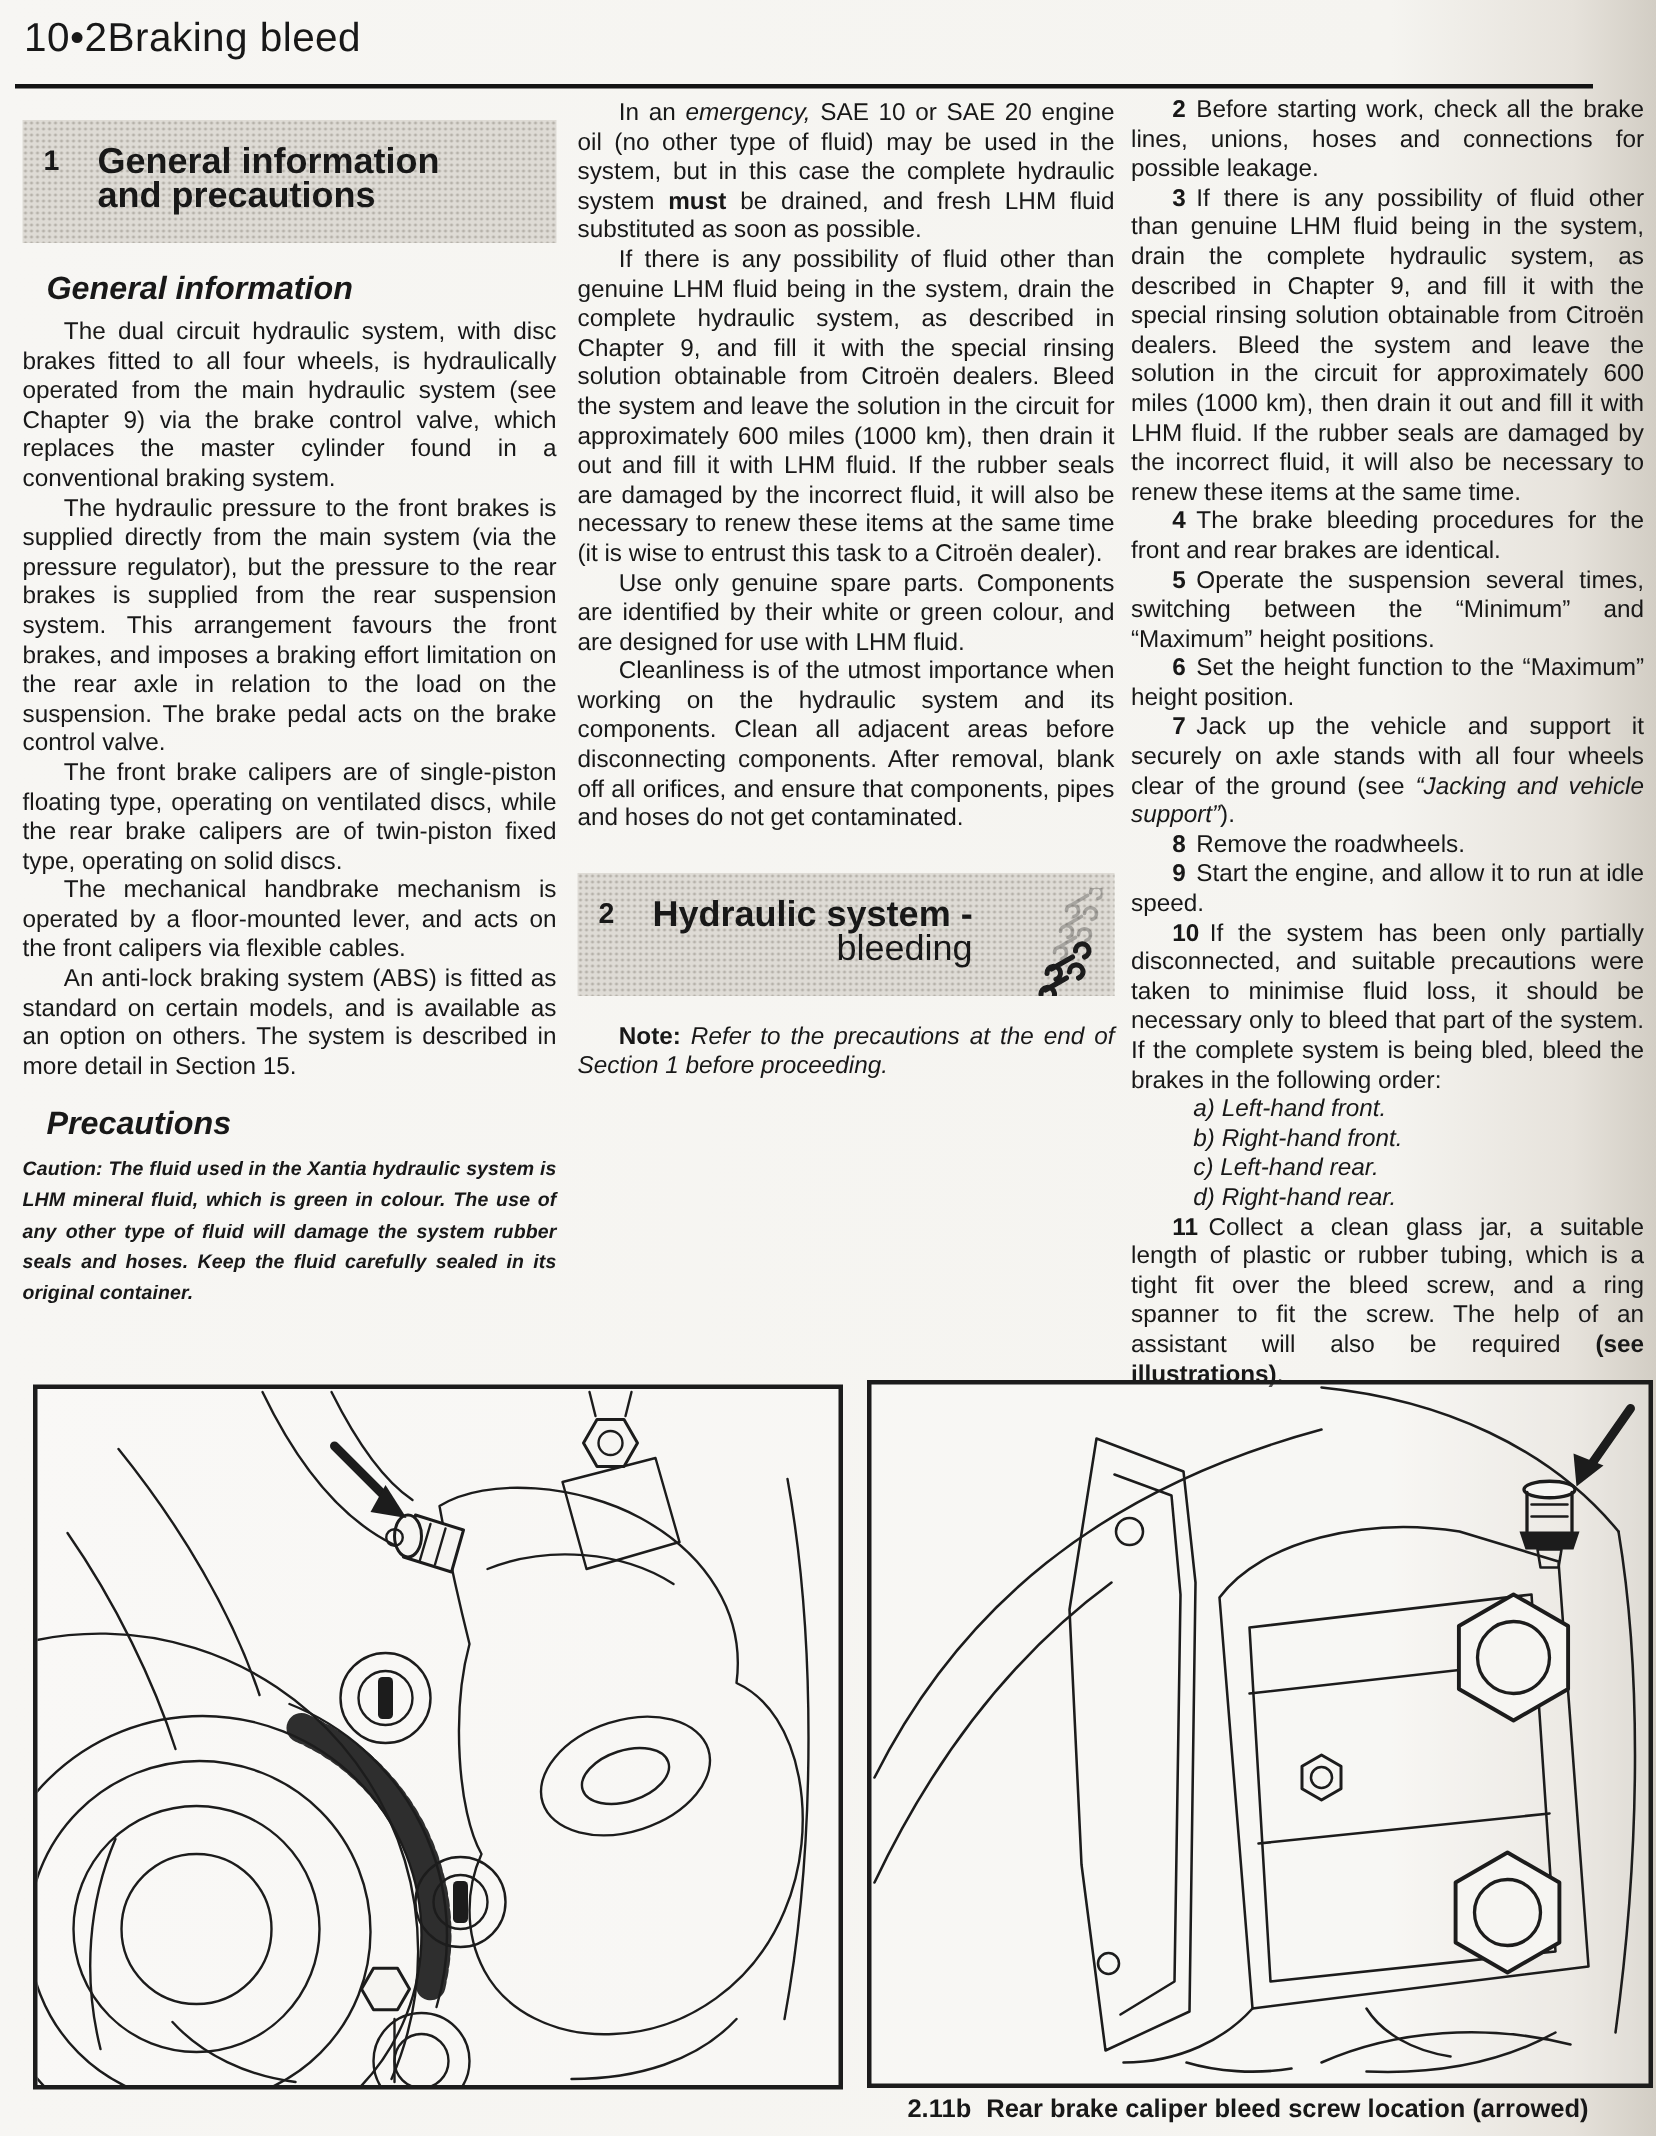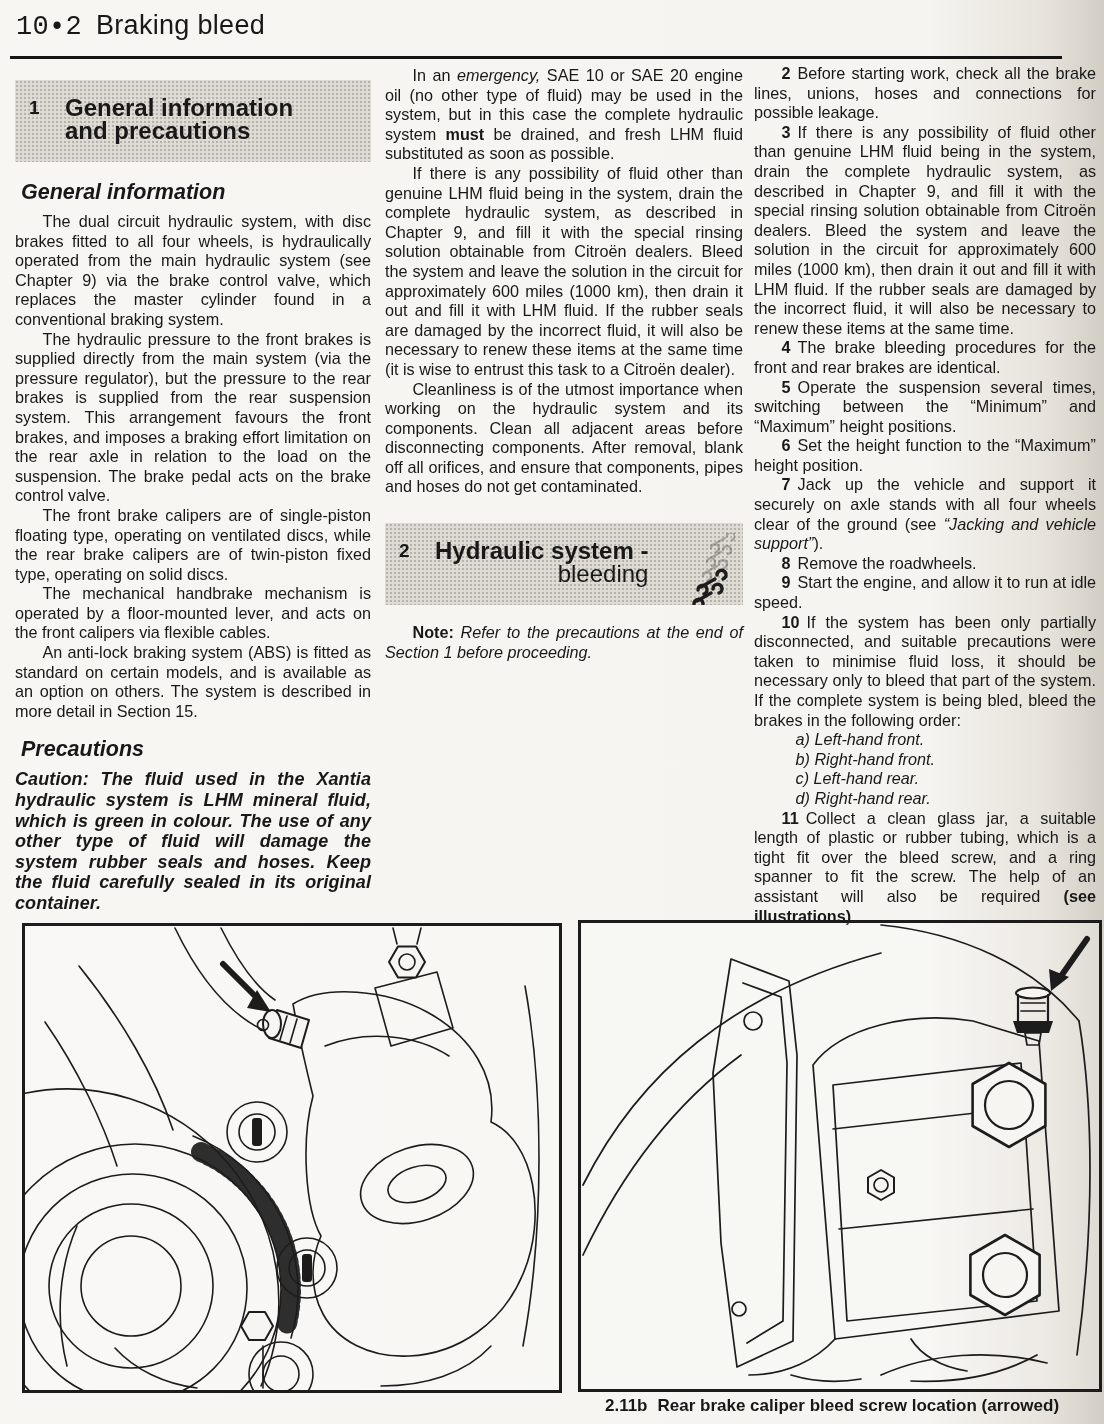--- a/index.html
+++ b/index.html
@@ -3,48 +3,48 @@
 <meta charset="utf-8">
 <style>
   html,body{margin:0;padding:0;}
   body{width:1104px;height:1424px;background:#e8e6e2;}
   .page{
     position:relative;width:1104px;height:1424px;overflow:hidden;
     background:linear-gradient(90deg,#f7f6f3 0%,#f5f4f0 84%,#e6e2db 95%,#d2cdc4 100%);
     font-family:"Liberation Sans",sans-serif;color:#181818;
   }
   .hdr{position:absolute;left:16px;top:10px;font-size:27px;letter-spacing:.3px;}
-  .hdr .pref{margin-right:14px;font-family:Liberation Mono, monospace;}
+  .hdr .pref{}
   .rule{position:absolute;left:10px;top:56px;width:1052px;height:3px;background:#141414;}
   .col{position:absolute;font-size:16.2px;line-height:19.6px;text-align:justify;}
   .col1{left:15px;top:80px;width:356px;}
   .col2{left:385px;top:66px;width:358px;}
   .col3{left:754px;top:64px;width:342px;}
   .col p{margin:0;text-indent:1.7em;}
   .h-ital{font-style:italic;font-weight:bold;font-size:21.5px;line-height:24px;
-          margin:16px 6px 8px;text-indent:0 !important;text-align:left;}
+          margin:16px 16px 8px;text-indent:0 !important;text-align:left;}
   .secbox{
     background-color:#dedbd5;
     background-image:radial-gradient(circle,#b6b2aa 0.9px,rgba(0,0,0,0) 1.15px);
     background-size:4px 4px;
     padding:16px 12px 20px 14px;display:flex;align-items:flex-start;
     margin:0 0 18px;position:relative;text-align:left;
   }
   .secbox.s2{margin:26px 0 18px;}
   .secbox .num{font-weight:bold;font-size:19px;width:36px;flex:none;line-height:23px;}
   .secbox .ttl{font-weight:bold;font-size:24px;line-height:23px;padding-right:56px;}
   .secbox .ttl .l2{display:block;font-weight:400;text-align:right;}
   .secbox .spanners{position:absolute;right:8px;top:10px;}
   .step{text-indent:0;}
   .step b.n{margin-right:7px;}
   .note-p{text-indent:0;}
   .note-p i{font-style:italic;}
   .order{font-style:italic;text-indent:0;padding-left:14px;}
   .caution{font-weight:bold;font-style:italic;text-indent:0 !important;
-           font-size:18px;line-height:20.6px;letter-spacing:.1px;}
+           font-size:13px;line-height:20.6px;letter-spacing:.1px;}
   .fig{position:absolute;border:3px solid #1c1c1c;background:rgba(255,255,255,0.25);}
   .figL{left:22px;top:923px;width:534px;height:464px;}
   .figR{left:578px;top:920px;width:518px;height:466px;}
   .cap{position:absolute;top:1396px;font-weight:bold;font-size:17px;text-align:center;white-space:nowrap;}
   .capL{left:22px;width:538px;margin-top:44px;}
   .capR{left:560px;width:544px;}
   .cap .lbl{margin-right:10px;}
   svg{display:block;}
 </style>
 </head>
@@ -68,20 +68,21 @@
     <p>The front brake calipers are of single-piston floating type, operating on ventilated discs, while the rear brake calipers are of twin-piston fixed type, operating on solid discs.</p>
     <p>The mechanical handbrake mechanism is operated by a floor-mounted lever, and acts on the front calipers via flexible cables.</p>
     <p>An anti-lock braking system (ABS) is fitted as standard on certain models, and is available as an option on others. The system is described in more detail in Section 15.</p>
     <div class="h-ital">Precautions</div>
     <p class="caution">Caution: The fluid used in the Xantia hydraulic system is LHM mineral fluid, which is green in colour. The use of any other type of fluid will damage the system rubber seals and hoses. Keep the fluid carefully sealed in its original container.</p>
   </div>
 
   <div class="col col2">
     <p><span>In an </span><i>emergency,</i><span> SAE 10 or SAE 20 engine oil (no other type of fluid) may be used in the system, but in this case the complete hydraulic system </span><b>must</b><span> be drained, and fresh LHM fluid substituted as soon as possible.</span></p>
     <p>If there is any possibility of fluid other than genuine LHM fluid being in the system, drain the complete hydraulic system, as described in Chapter 9, and fill it with the special rinsing solution obtainable from Citroën dealers. Bleed the system and leave the solution in the circuit for approximately 600 miles (1000 km), then drain it out and fill it with LHM fluid. If the rubber seals are damaged by the incorrect fluid, it will also be necessary to renew these items at the same time (it is wise to entrust this task to a Citroën dealer).</p>
+    <p>Use only genuine spare parts. Components are identified by their white or green colour, and are designed for use with LHM fluid.</p>
     <p>Cleanliness is of the utmost importance when working on the hydraulic system and its components. Clean all adjacent areas before disconnecting components. After removal, blank off all orifices, and ensure that components, pipes and hoses do not get contaminated.</p>
 
     <div class="secbox s2">
       <span class="num">2</span>
       <span class="ttl">
         <span>Hydraulic system -</span>
         <span class="l2">bleeding</span>
       </span>
       <span class="spanners">
         <svg width="46" height="72" viewBox="0 0 46 72">

